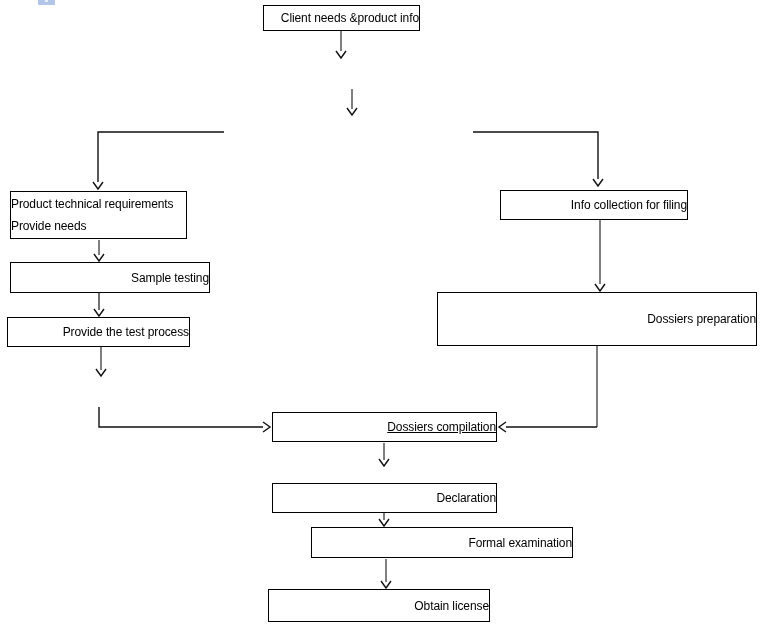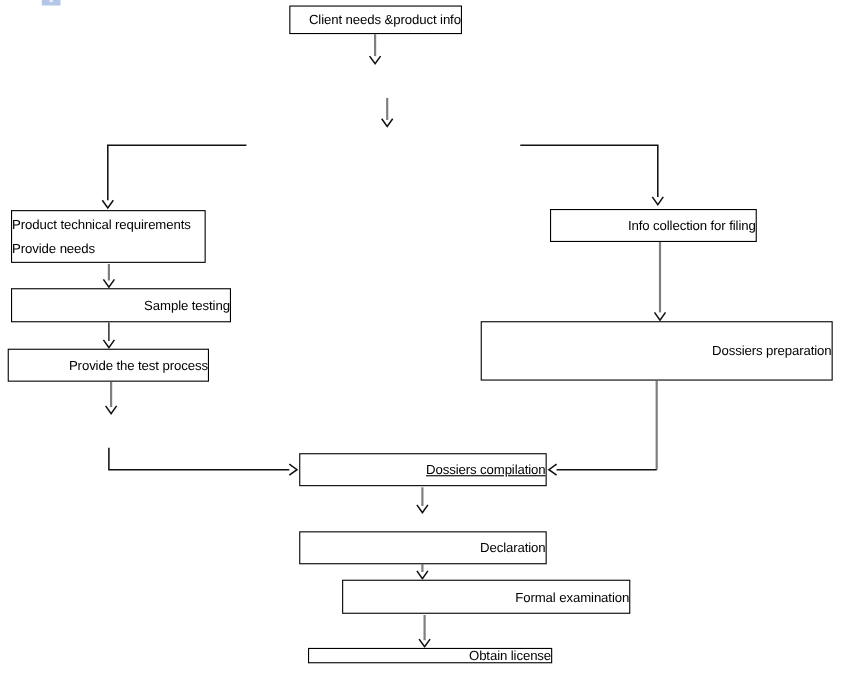--- a/index.html
+++ b/index.html
@@ -58,21 +58,21 @@
   #n-team          { left: 224px; top: 117px; width: 250px; height: 31px; }
   #n-requirements  { left: 10px;  top: 191px; width: 177px; height: 48px; }
   #n-sample        { left: 10px;  top: 262px; width: 200px; height: 31px; }
   #n-follow        { left: 7px;   top: 317px; width: 183px; height: 30px; }
   #n-report        { left: 10px;  top: 377px; width: 180px; height: 30px; }
   #n-infocollect   { left: 500px; top: 190px; width: 188px; height: 30px; }
   #n-preparation   { left: 437px; top: 292px; width: 320px; height: 54px; }
   #n-compilation   { left: 272px; top: 412px; width: 225px; height: 30px; text-decoration: underline; }
   #n-declaration   { left: 272px; top: 467px; width: 225px; height: 30px; margin-top: 16px; }
   #n-examination   { left: 275px; top: 527px; width: 262px; height: 31px; margin-left: 36px; }
-  #n-license       { left: 280px; top: 589px; width: 222px; height: 14px; }
+  #n-license       { left: 268px; top: 589px; width: 222px; height: 33px; }
 
   .shaft-gray { stroke: #7f7f7f; stroke-width: 2;   fill: none; }
   .line-black { stroke: #111111; stroke-width: 1.4; fill: none; }
   .line-thin  { stroke: #111111; stroke-width: 1.2; fill: none; }
   .head       { stroke: #111111; stroke-width: 1.4; fill: none; }
 </style>
 </head>
 <body>
 
 <div class="canvas">

